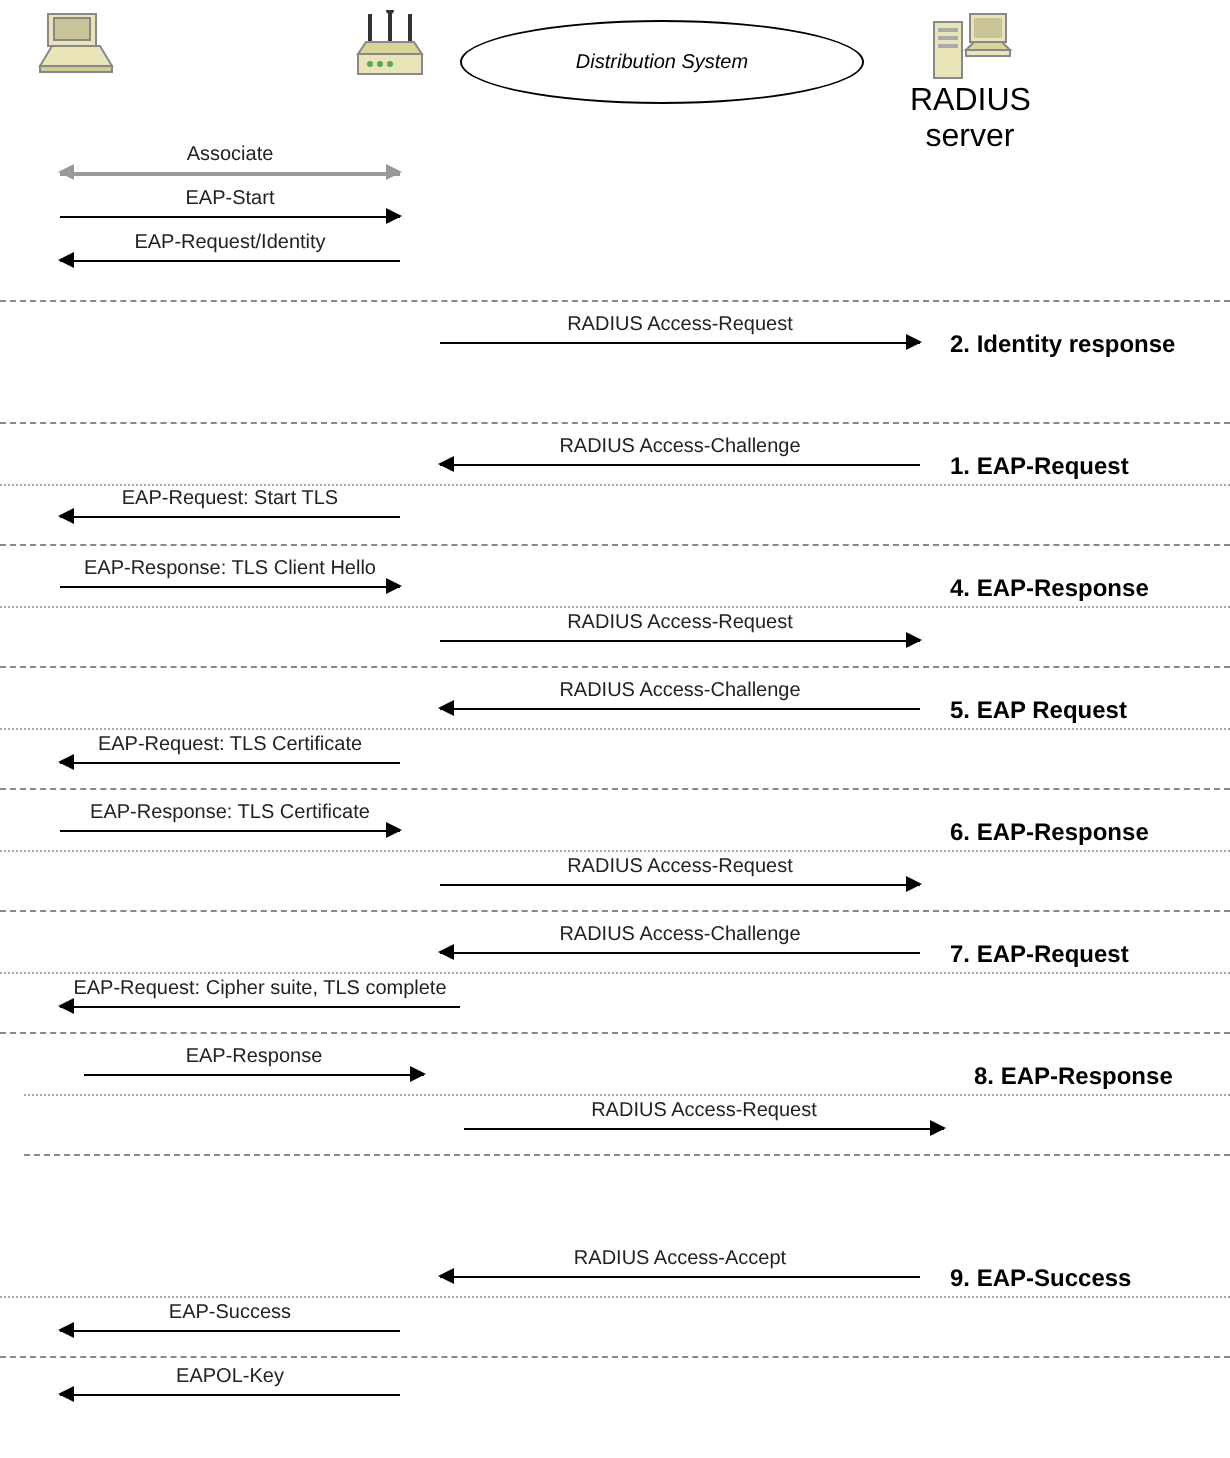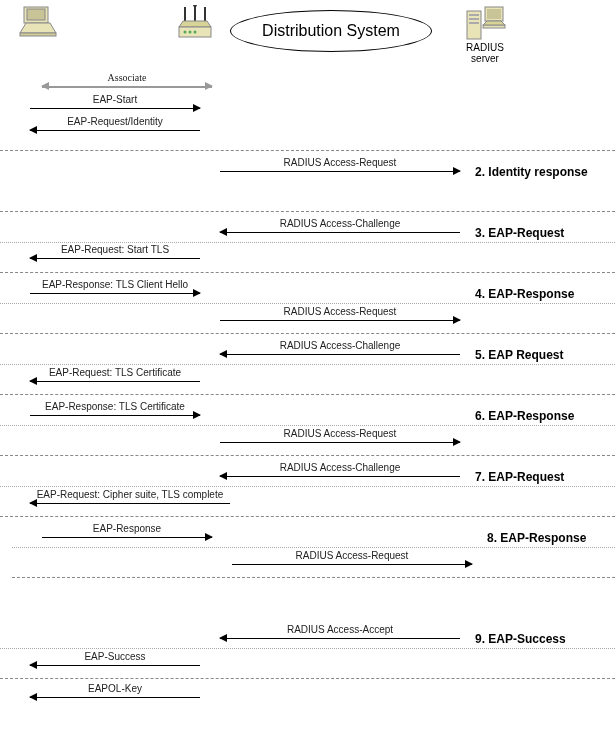--- a/index.html
+++ b/index.html
@@ -33,32 +33,33 @@
     left: 230px;
     top: 10px;
     width: 200px;
     height: 40px;
     border: 1px solid black;
     border-radius: 50%;
     display: flex;
     align-items: center;
     justify-content: center;
     background: white;
-    font-size: 16px;
+    font-size: 10px;
+    font-style: italic;
   }
   .server {
     position: absolute;
     left: 465px;
     top: 5px;
   }
   .server-label {
     position: absolute;
     left: 455px;
     top: 42px;
-    font-size: 10px;
+    font-size: 16px;
     text-align: center;
     width: 60px;
   }
   .section {
     position: relative;
     border-bottom: 1px dashed #888;
     padding: 4px 0;
   }
   .sub {
     position: relative;
@@ -153,21 +154,21 @@
         <rect x="22" y="4" width="14" height="10" fill="#c8c498"></rect>
         <rect x="18" y="20" width="22" height="3" fill="#e8e4b8" stroke="#888"></rect>
         <polygon points="18,20 40,20 36,16 22,16" fill="#d8d498" stroke="#888"></polygon>
       </svg>
     </div>
     <div class="server-label">RADIUS server</div>
   </div>
 
   <div id="steps">
       <div class="section" style="height: 72px;">
-        <div class="arrow arrow-both" style="left: 42px; width: 170px; top: 2px; font-family: Liberation Serif, serif;">
+        <div class="arrow arrow-both" style="left: 30px; width: 170px; top: 2px;">
           <div class="arrow-label">Associate</div>
           <div class="arrow-line gray"></div>
           <div class="arrow-head-l gray"></div>
           <div class="arrow-head-r gray"></div>
         </div>
         <div class="arrow arrow-right" style="left: 30px; width: 170px; top: 24px;">
           <div class="arrow-label">EAP-Start</div>
           <div class="arrow-line"></div>
           <div class="arrow-head-r"></div>
         </div>
@@ -195,21 +196,21 @@
             <div class="arrow-head-l"></div>
           </div>
         </div>
         <div class="sub nodivider">
           <div class="arrow arrow-left" style="left: 30px; width: 170px; top: 1px;">
             <div class="arrow-label">EAP-Request: Start TLS</div>
             <div class="arrow-line"></div>
             <div class="arrow-head-l"></div>
           </div>
         </div>
-        <div class="step-label" style="left: 475px; top: 14px;">3. EAP-Request</div>
+        <div class="step-label" style="left: 475px; top: 14px;">1. EAP-Request</div>
       </div>
       <div class="section" style="height: 52px;">
         <div class="sub">
           <div class="arrow arrow-right" style="left: 30px; width: 170px; top: 2px;">
             <div class="arrow-label">EAP-Response: TLS Client Hello</div>
             <div class="arrow-line"></div>
             <div class="arrow-head-r"></div>
           </div>
         </div>
         <div class="sub nodivider">

